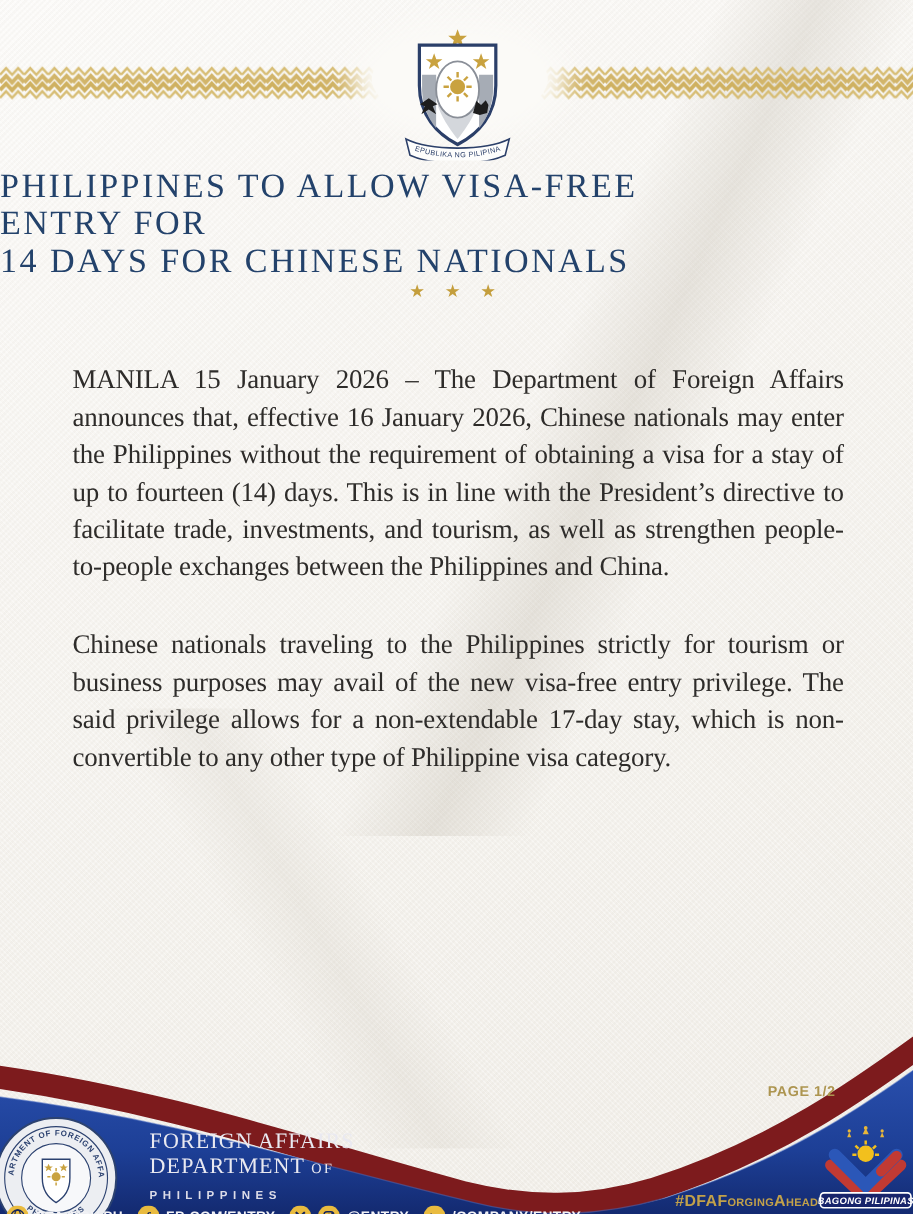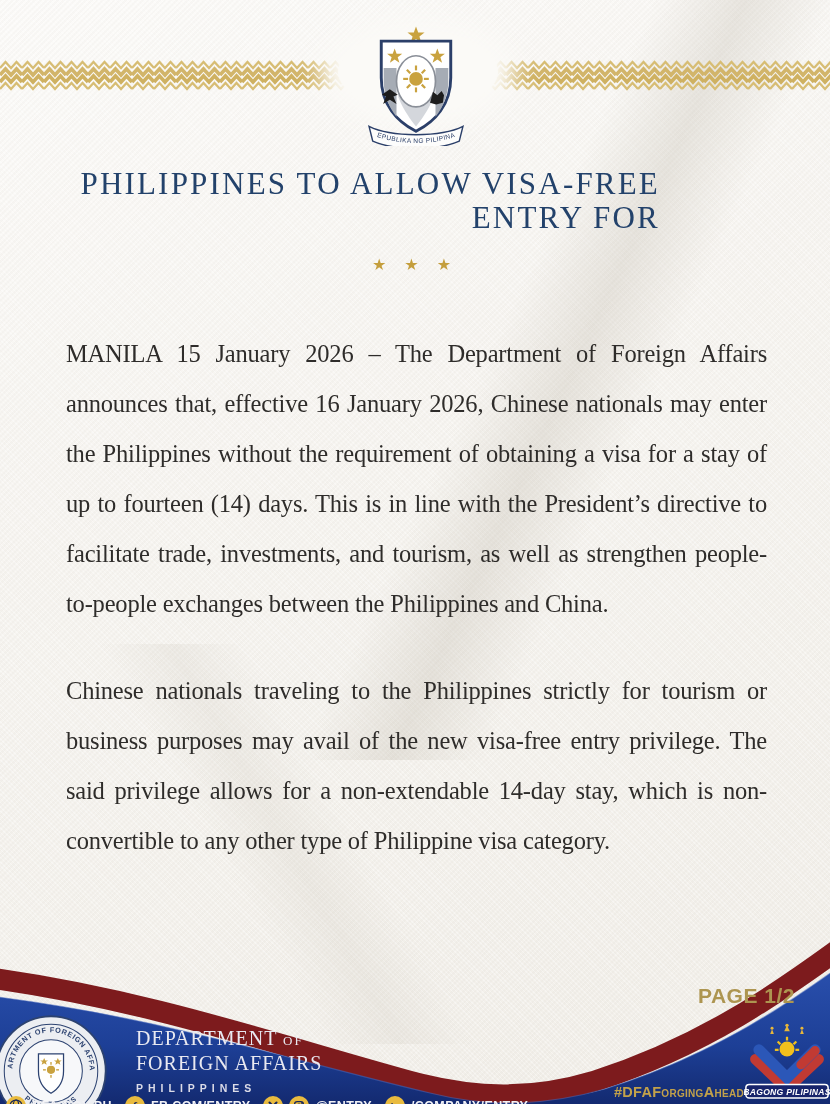--- a/index.html
+++ b/index.html
@@ -26,41 +26,41 @@
 
   
   .zigzag-band{position:absolute;left:0;top:58px;width:830px;height:38px;z-index:2;}
   .seal-backdrop{
     position:absolute;left:338px;top:34px;width:160px;height:76px;z-index:3;
     background:#fbfaf7;box-shadow:0 0 22px 18px #fbfaf7;border-radius:50%;
   }
   .top-seal{position:absolute;left:352px;top:24px;width:128px;height:122px;z-index:4;}
 
   .title{
-    position:absolute;left:0;top:167px;width:660px;z-index:4;text-align:right;
+    position:absolute;left:0;top:152px;width:660px;z-index:4;text-align:left;
     color:#23426b;font-size:31px;line-height:34px;letter-spacing:2.2px;font-weight:500;
   }
   .stars{
     position:absolute;left:0;top:255px;width:830px;text-align:center;z-index:4;
     color:#c49e3c;font-size:16px;letter-spacing:7px;
   }
 
   
   .copy{
     position:absolute;left:66px;top:329px;width:701px;z-index:4;
-    color:#2e2c2a;font-size:24.5px;line-height:50px;text-align:justify;letter-spacing:-0.2px;
+    color:#2e2c2a;font-size:24.5px;line-height:34px;text-align:justify;letter-spacing:-0.2px;
   }
   .copy p{margin:0 0 37px 0;}
 
   
   .footer-wave{position:absolute;left:0;top:942px;width:830px;height:162px;z-index:5;}
   .page-label{
     position:absolute;left:698px;top:984px;z-index:6;
     font-family:"Liberation Sans",sans-serif;font-weight:bold;
-    font-size:21px;color:#ad9550;letter-spacing:0.5px;
+    font-size:13px;color:#ad9550;letter-spacing:0.5px;
   }
   .dfa-seal{position:absolute;left:-6px;top:1014px;width:114px;height:114px;z-index:7;}
   .wordmark{
     position:absolute;left:136px;top:1027px;z-index:7;color:#e9e9f1;
     font-family:"Liberation Serif",serif;line-height:22px;letter-spacing:1px;
   }
   .wordmark .big{font-size:20px;}
   .wordmark .small-of{font-size:13px;letter-spacing:2px;}
   .wordmark .ph{
     font-family:"Liberation Sans",sans-serif;font-size:10.5px;font-weight:bold;
@@ -128,26 +128,27 @@
   <defs>
       <path id="bannerPath" d="M19,92 C40,99.5 65,99.5 86,92"></path>
     </defs>
   <text font-family="Liberation Sans, sans-serif" font-size="5.4" fill="#2b3f69" letter-spacing="0.3">
     <textPath href="#bannerPath" startOffset="50%" text-anchor="middle">REPUBLIKA NG PILIPINAS</textPath>
   </text>
 </svg>
 
 <div class="title">
   <div>PHILIPPINES TO ALLOW VISA-FREE ENTRY FOR</div>
+  <div>14 DAYS FOR CHINESE NATIONALS</div>
 </div>
 <div class="stars">★ ★ ★</div>
 
 <div class="copy">
   <p>MANILA 15 January 2026 – The Department of Foreign Affairs announces that, effective 16 January 2026, Chinese nationals may enter the Philippines without the requirement of obtaining a visa for a stay of up to fourteen (14) days. This is in line with the President’s directive to facilitate trade, investments, and tourism, as well as strengthen people-to-people exchanges between the Philippines and China.</p>
-  <p>Chinese nationals traveling to the Philippines strictly for tourism or business purposes may avail of the new visa-free entry privilege. The said privilege allows for a non-extendable 14-day stay, which is non-convertible to any other type of Philippine visa category.</p>
+  <p>Chinese nationals traveling to the Philippines strictly for tourism or business purposes may avail of the new visa-free entry privilege. The said privilege allows for a non-extendable 17-day stay, which is non-convertible to any other type of Philippine visa category.</p>
 </div>
 
 <svg class="footer-wave" viewBox="0 0 830 162" preserveAspectRatio="none">
   <defs>
     <linearGradient id="blueGrad" x1="0" y1="0" x2="0" y2="1">
       <stop offset="0" stop-color="#2a50ae"></stop>
       <stop offset="0.55" stop-color="#1d3f96"></stop>
       <stop offset="1" stop-color="#12276b"></stop>
     </linearGradient>
   </defs>
@@ -178,25 +179,25 @@
     <line x1="50" y1="42" x2="50" y2="44.5"></line>
       <line x1="50" y1="53.5" x2="50" y2="56"></line>
     <line x1="43" y1="49" x2="45.5" y2="49"></line>
       <line x1="54.5" y1="49" x2="57" y2="49"></line>
   </g>
   <polygon points="44,39.5 45,41.8 47.4,41.8 45.5,43.2 46.2,45.5 44,44.1 41.8,45.5 42.5,43.2 40.6,41.8 43,41.8" fill="#c9a23f" transform="translate(0,-1)"></polygon>
   <polygon points="56,39.5 57,41.8 59.4,41.8 57.5,43.2 58.2,45.5 56,44.1 53.8,45.5 54.5,43.2 52.6,41.8 55,41.8" fill="#c9a23f" transform="translate(0,-1)"></polygon>
 </svg>
 
 <div class="wordmark">
+  <div class="big">FOREIGN AFFAIRS</div>
   <div class="big">
     <span>DEPARTMENT</span>
     <span class="small-of">OF</span>
   </div>
-  <div class="big">FOREIGN AFFAIRS</div>
   <div class="ph">PHILIPPINES</div>
 </div>
 
 <div class="social-row">
   <div class="social-item">
     <svg class="soc-icon" width="20" height="20" viewBox="0 0 20 20">
       <circle cx="10" cy="10" r="10" fill="#e9bb3f"></circle>
       <g fill="none" stroke="#15255c" stroke-width="1.2">
         <circle cx="10" cy="10" r="6"></circle>
         <ellipse cx="10" cy="10" rx="2.7" ry="6"></ellipse>

